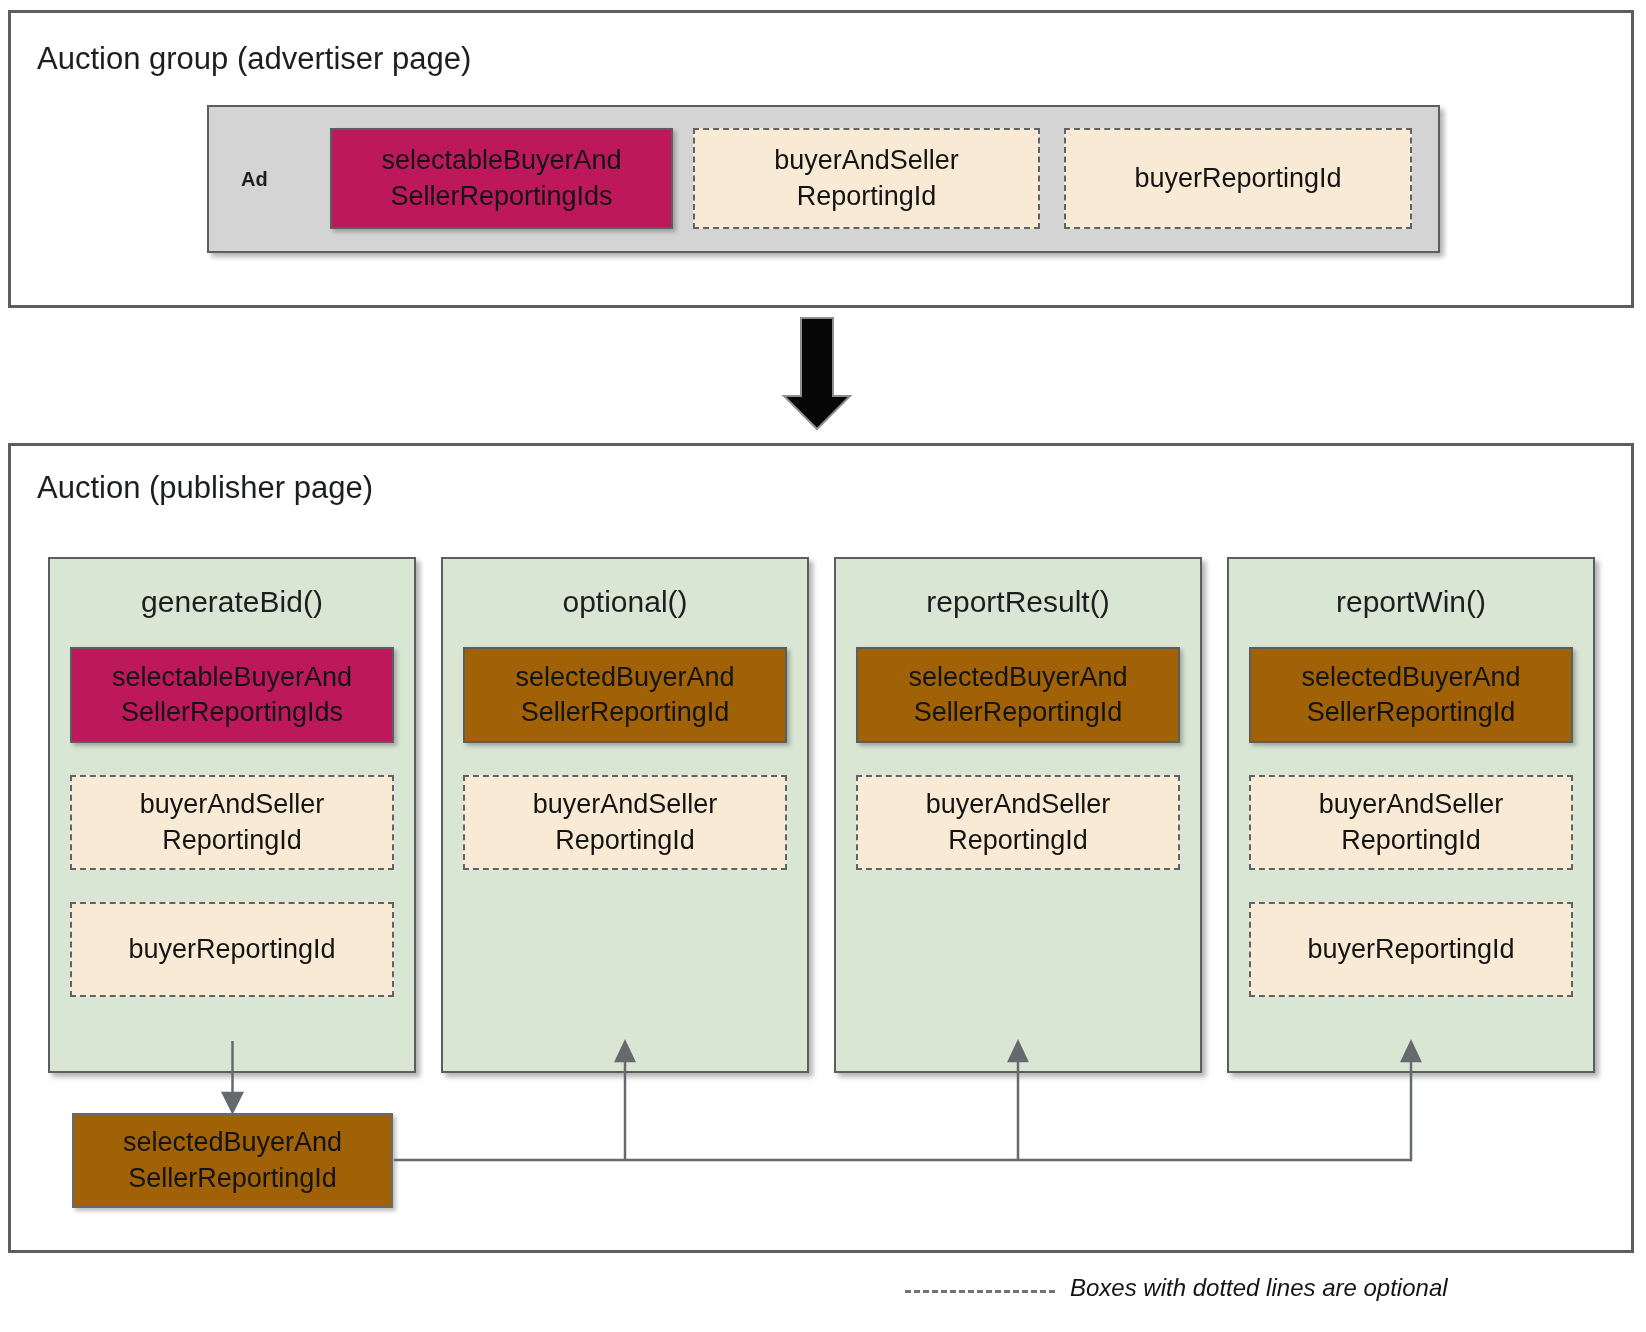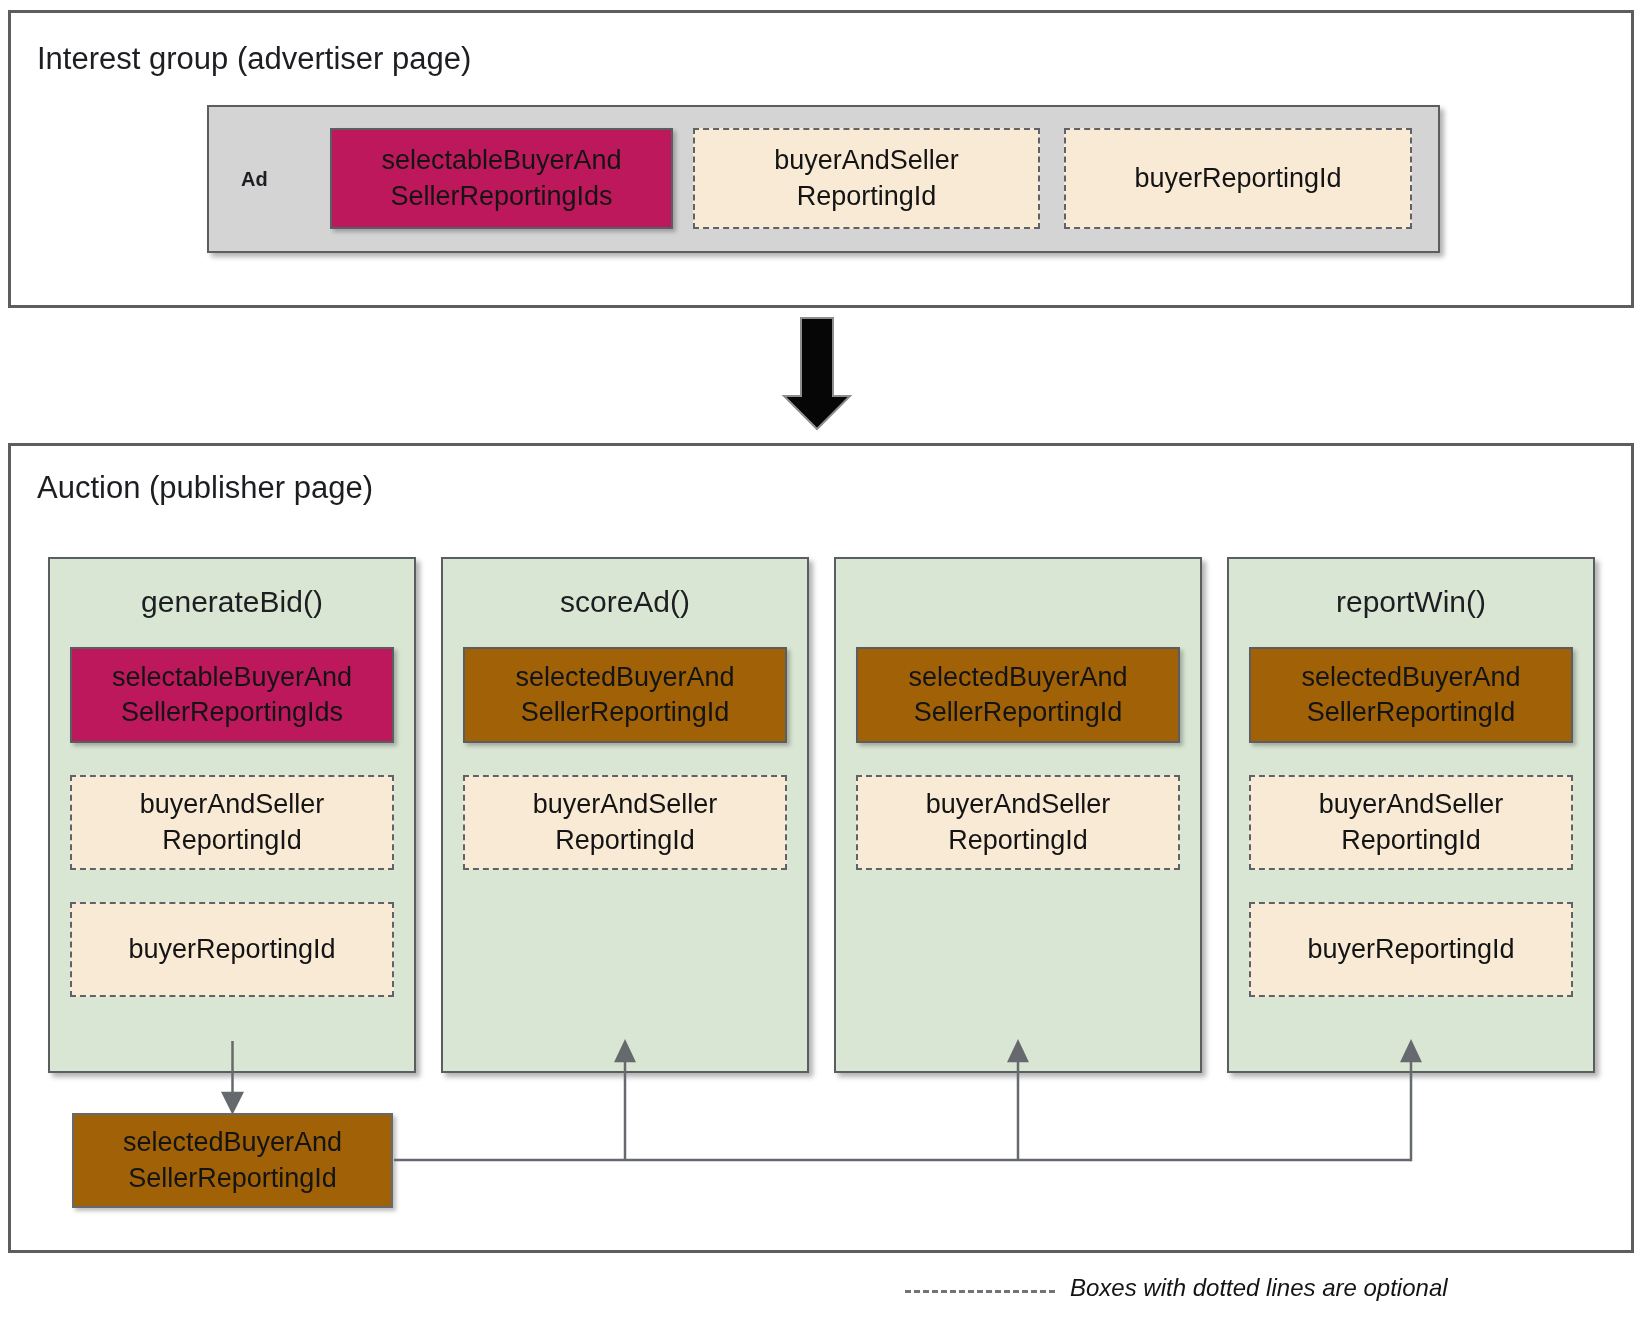--- a/index.html
+++ b/index.html
@@ -110,21 +110,21 @@
     color: #141414;
     white-space: nowrap;
   }
 </style>
 </head>
 <body>
 
 <div class="canvas">
 
   <section class="panel" style="left:8px; top:10px; width:1626px; height:298px;">
-    <div class="panel-title" style="left:26px; top:28px;">Interest group (advertiser page)</div>
+    <div class="panel-title" style="left:26px; top:28px;">Auction group (advertiser page)</div>
   </section>
 
   <div class="ad-container">
     <div class="ad-label">Ad</div>
     <div class="id-box solid fill-selectable" style="left:121px; top:21px; width:343px; height:101px;">selectableBuyerAnd SellerReportingIds</div>
     <div class="id-box dashed fill-optional" style="left:484px; top:21px; width:347px; height:101px;">buyerAndSeller ReportingId</div>
     <div class="id-box dashed fill-optional" style="left:855px; top:21px; width:348px; height:101px;">buyerReportingId</div>
   </div>
 
   <svg class="overlay" width="1646" height="440" viewBox="0 0 1646 440">
@@ -136,26 +136,27 @@
   </section>
 
   <div class="func-col" style="left:48px;">
     <div class="col-title">generateBid()</div>
     <div class="id-box solid fill-selectable box-1">selectableBuyerAnd SellerReportingIds</div>
     <div class="id-box dashed fill-optional box-2">buyerAndSeller ReportingId</div>
     <div class="id-box dashed fill-optional box-3">buyerReportingId</div>
   </div>
 
   <div class="func-col" style="left:441px;">
-    <div class="col-title">scoreAd()</div>
+    <div class="col-title">optional()</div>
     <div class="id-box solid fill-selected box-1">selectedBuyerAnd SellerReportingId</div>
     <div class="id-box dashed fill-optional box-2">buyerAndSeller ReportingId</div>
   </div>
 
   <div class="func-col" style="left:834px;">
+    <div class="col-title">reportResult()</div>
     <div class="id-box solid fill-selected box-1">selectedBuyerAnd SellerReportingId</div>
     <div class="id-box dashed fill-optional box-2">buyerAndSeller ReportingId</div>
   </div>
 
   <div class="func-col" style="left:1227px;">
     <div class="col-title">reportWin()</div>
     <div class="id-box solid fill-selected box-1">selectedBuyerAnd SellerReportingId</div>
     <div class="id-box dashed fill-optional box-2">buyerAndSeller ReportingId</div>
     <div class="id-box dashed fill-optional box-3">buyerReportingId</div>
   </div>

